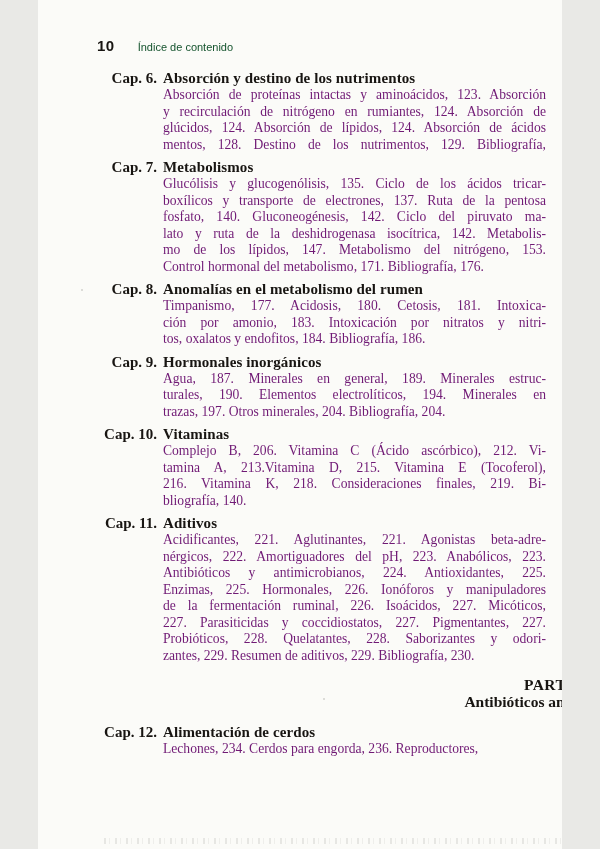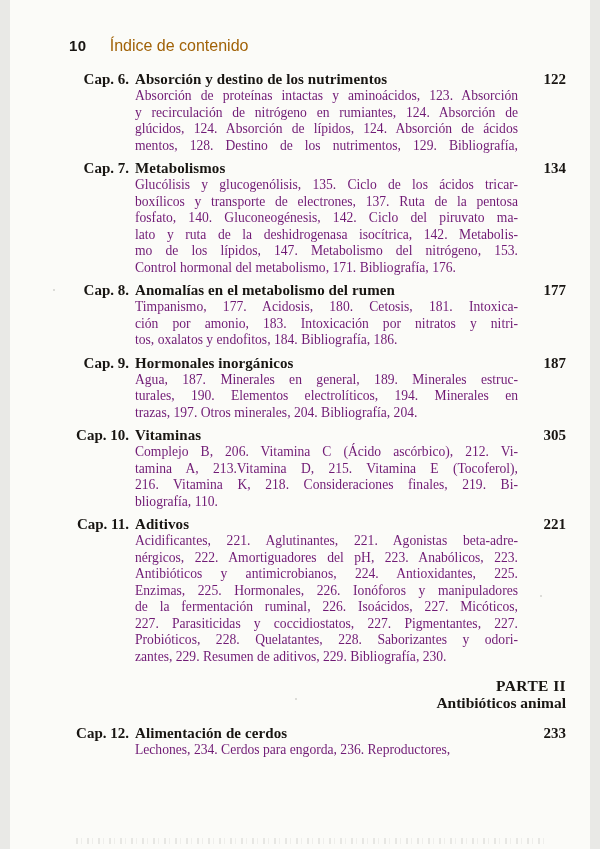--- a/index.html
+++ b/index.html
@@ -1,19 +1,19 @@
 <!DOCTYPE html>
 <html lang="es"><head>
 <meta charset="utf-8">
 <title>Índice de contenido — p. 10</title>
 <style>
   html, body { margin: 0; padding: 0; background: #e9e9e6; }
   .page {
     position: relative;
-    width: 580px;
+    width: 524px;
     height: 849px;
     margin: 0 auto;
     background: #fbfbf8;
     color: #181512;
     font-family: "Liberation Serif", "DejaVu Serif", serif;
     overflow: hidden;
     box-sizing: border-box;
     padding-top: 37px;
   }
   
@@ -23,23 +23,23 @@
     margin-left: 59px;
     margin-bottom: 16px;
     font-family: "Liberation Sans", "DejaVu Sans", sans-serif;
   }
   .folio {
     font-size: 15px;
     font-weight: 700;
     letter-spacing: 0.5px;
   }
   .running-title {
-    font-size: 16px;
+    font-size: 11px;
     margin-left: 23px;
-    color: #a16207;
+    color: #14532d;
   }
   
   .entry { margin-left: 59px; width: 497px; margin-bottom: 6px; }
   .entry-head {
     display: flex;
     align-items: flex-end;
     font-weight: 700;
     font-size: 15px;
     line-height: 17px;
   }
@@ -155,21 +155,21 @@
   <section class="entry">
     <div class="entry-head">
       <span class="cap-label">Cap. 10.</span>
       <span class="cap-title">Vitaminas</span>
       <span class="cap-page">305</span>
     </div>
     <div class="entry-desc">
         <div class="toc-line">Complejo B, 206. Vitamina C (Ácido ascórbico), 212. Vi-</div>
         <div class="toc-line">tamina A, 213.Vitamina D, 215. Vitamina E (Tocoferol),</div>
         <div class="toc-line">216. Vitamina K, 218. Consideraciones finales, 219. Bi-</div>
-        <div class="toc-line last">bliografía, 110.</div>
+        <div class="toc-line last">bliografía, 140.</div>
       </div>
   </section>
 
   <section class="entry">
     <div class="entry-head">
       <span class="cap-label">Cap. 11.</span>
       <span class="cap-title">Aditivos</span>
       <span class="cap-page">221</span>
     </div>
     <div class="entry-desc">

